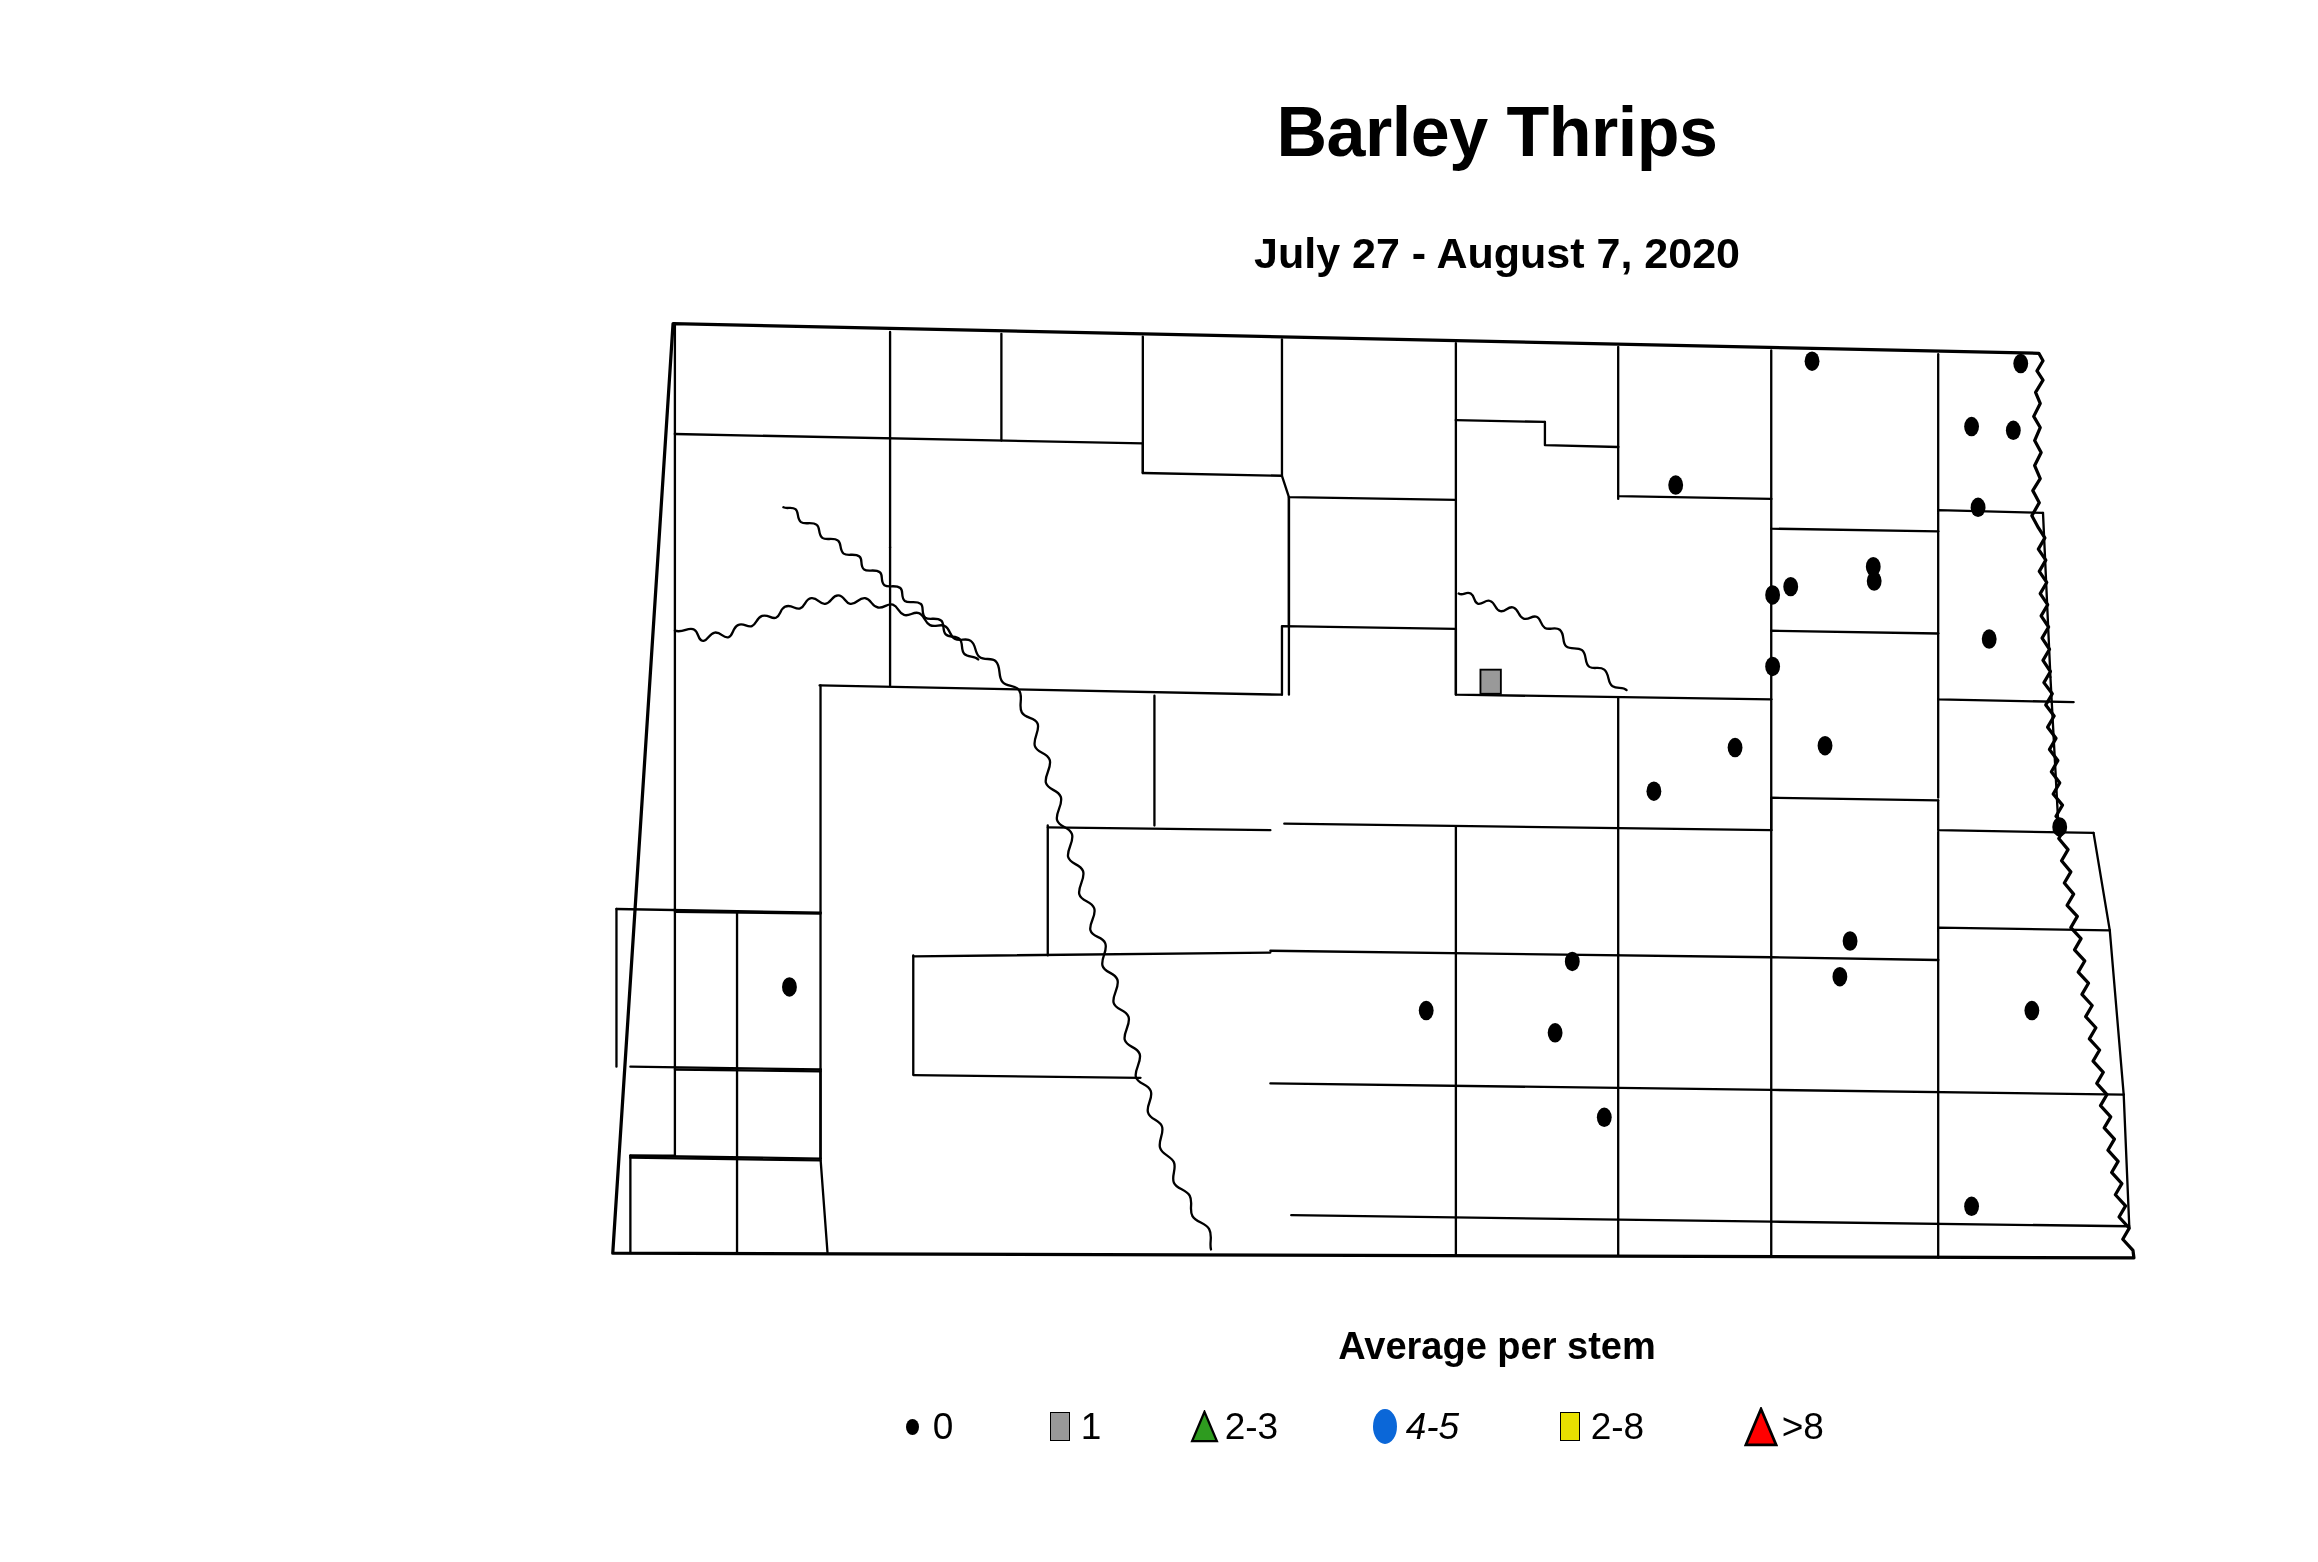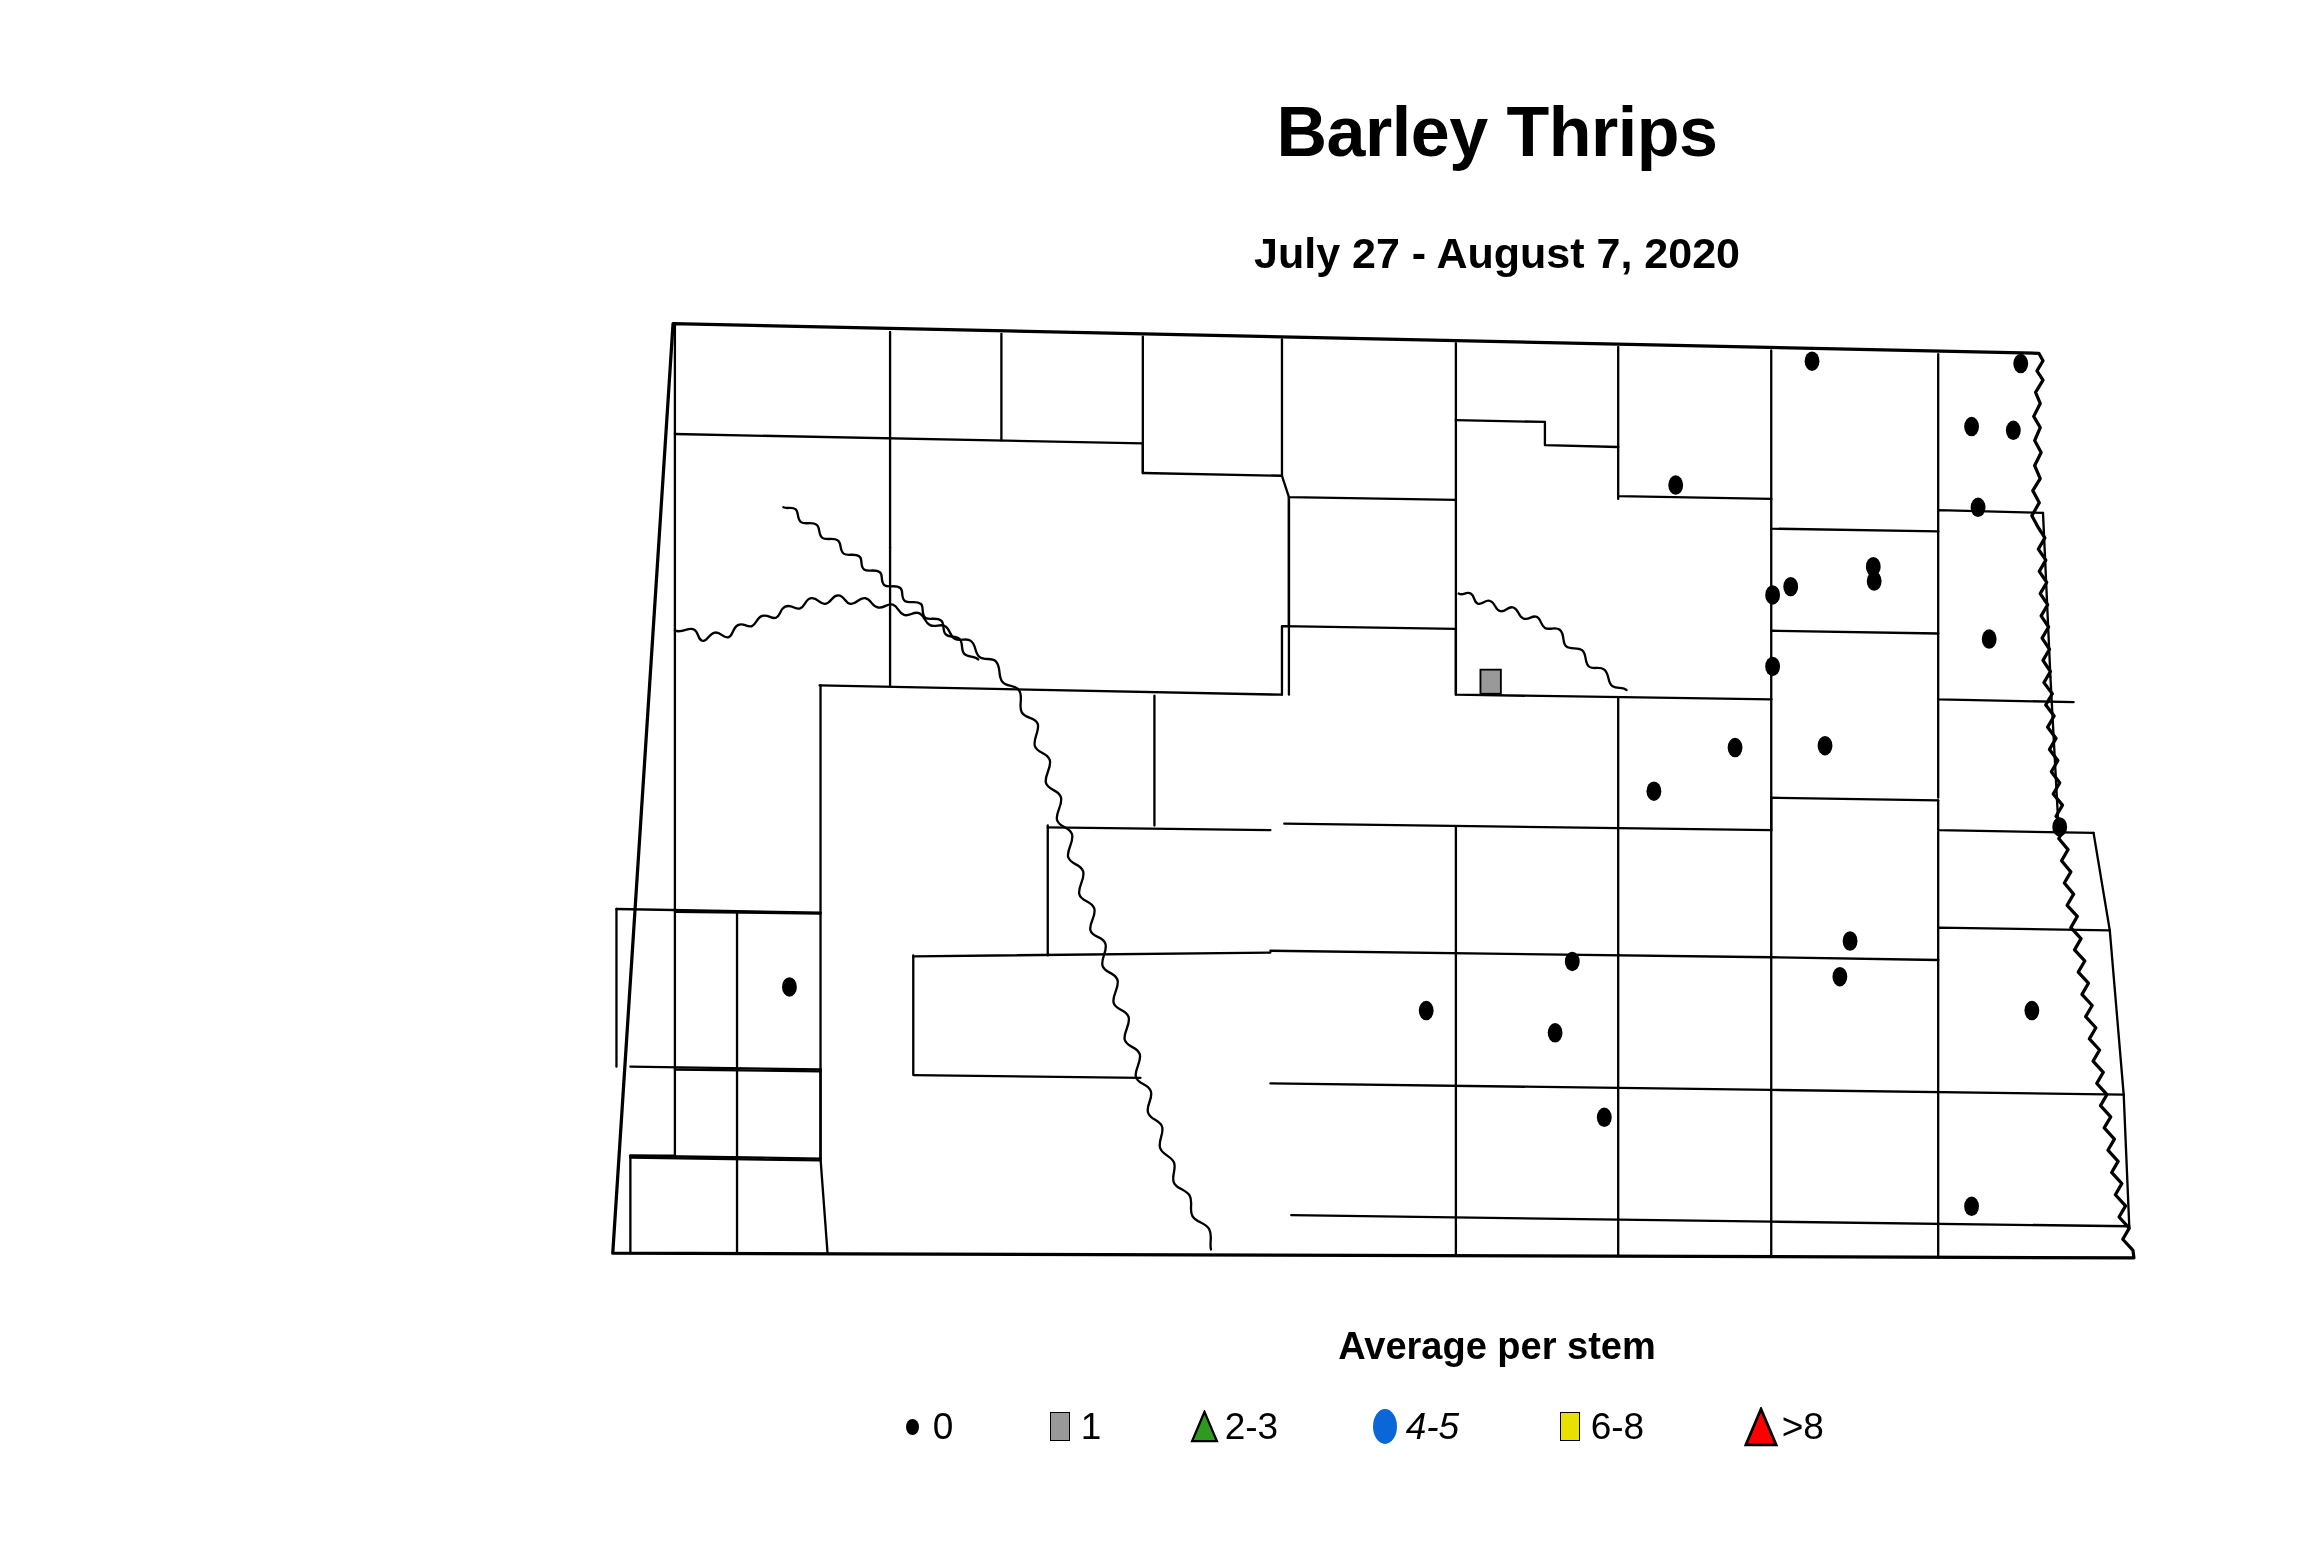--- a/index.html
+++ b/index.html
@@ -415,21 +415,21 @@
     <div class="legend-item" style="left:473px;font-style:italic;">
       <span class="legend-swatch">
           <span class="sw-circle" style="background:#0B67D8;"></span>
         </span>
       <span class="legend-label">4-5</span>
     </div>
     <div class="legend-item" style="left:658px;">
       <span class="legend-swatch">
           <span class="sw-square" style="background:#E8E000;"></span>
         </span>
-      <span class="legend-label">6-8</span>
+      <span class="legend-label">2-8</span>
     </div>
     <div class="legend-item" style="left:849px;">
       <span class="legend-swatch">
         <svg class="tri-svg" width="34" height="40" viewBox="0 0 74 86">
             <polygon points="37,4 70,82 4,82" fill="#FF0000" stroke="#000000" stroke-width="6"></polygon>
           </svg>
       </span>
       <span class="legend-label">&gt;8</span>
     </div>
   </div>

